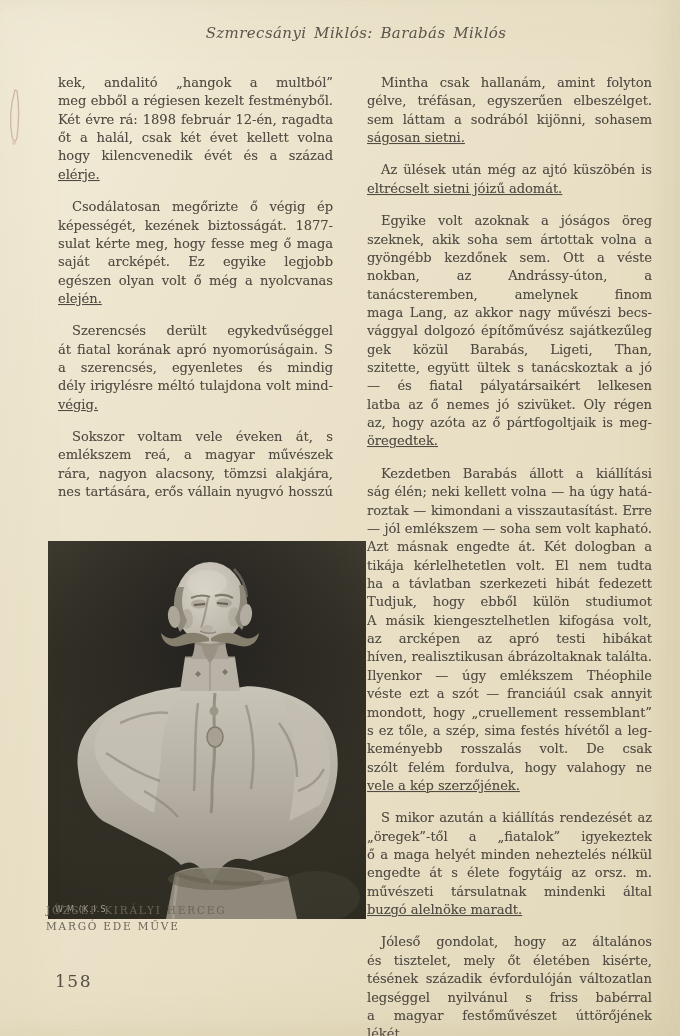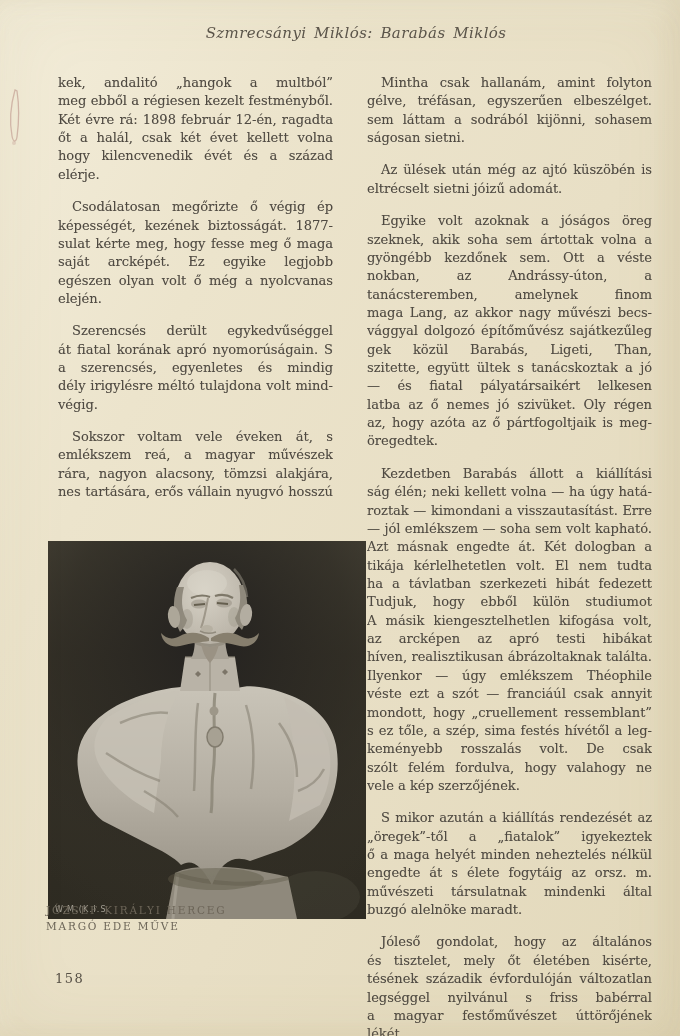--- a/index.html
+++ b/index.html
@@ -17,31 +17,31 @@
     position:absolute;top:24px;left:16px;width:680px;text-align:center;
     font-style:italic;font-size:15px;line-height:18px;color:#5a544a;
     letter-spacing:.4px;word-spacing:2.5px;
   }
   .col{position:absolute;top:60px;color:#4f4a42;font-size:13px;line-height:18.37px;
        text-shadow:.2px .2px 0 rgba(79,74,66,.30);}
   #col-left{left:44px;width:303px;}
   #col-right{left:353px;width:313px;}
   .paragraph{margin:14px;padding:0;}
   .tline{text-align:justify;text-align-last:justify;height:18.37px;overflow:hidden;}
-  .tline.last{text-align-last:left;}
+  .tline.last{text-align-last:left;text-decoration:underline;}
   .tline.indent{text-indent:14px;}
   .figure{position:absolute;left:48px;top:541px;width:318px;height:378px;}
   .figure svg{display:block;}
   .caption{
     position:absolute;left:46px;top:902px;color:#6c6558;
     font-size:10.5px;line-height:16px;letter-spacing:1.8px;
   }
   .page-number{
     position:absolute;left:55px;top:971px;color:#565046;
-    font-size:13px;letter-spacing:1.5px;
+    font-size:17px;letter-spacing:1.5px;
   }
   .pencil-mark{position:absolute;left:2px;top:86px;pointer-events:none;}
 </style>
 </head>
 <body>
 
 <div class="page">
 
   <div class="header">Szmrecsányi Miklós: Barabás Miklós</div>
 

